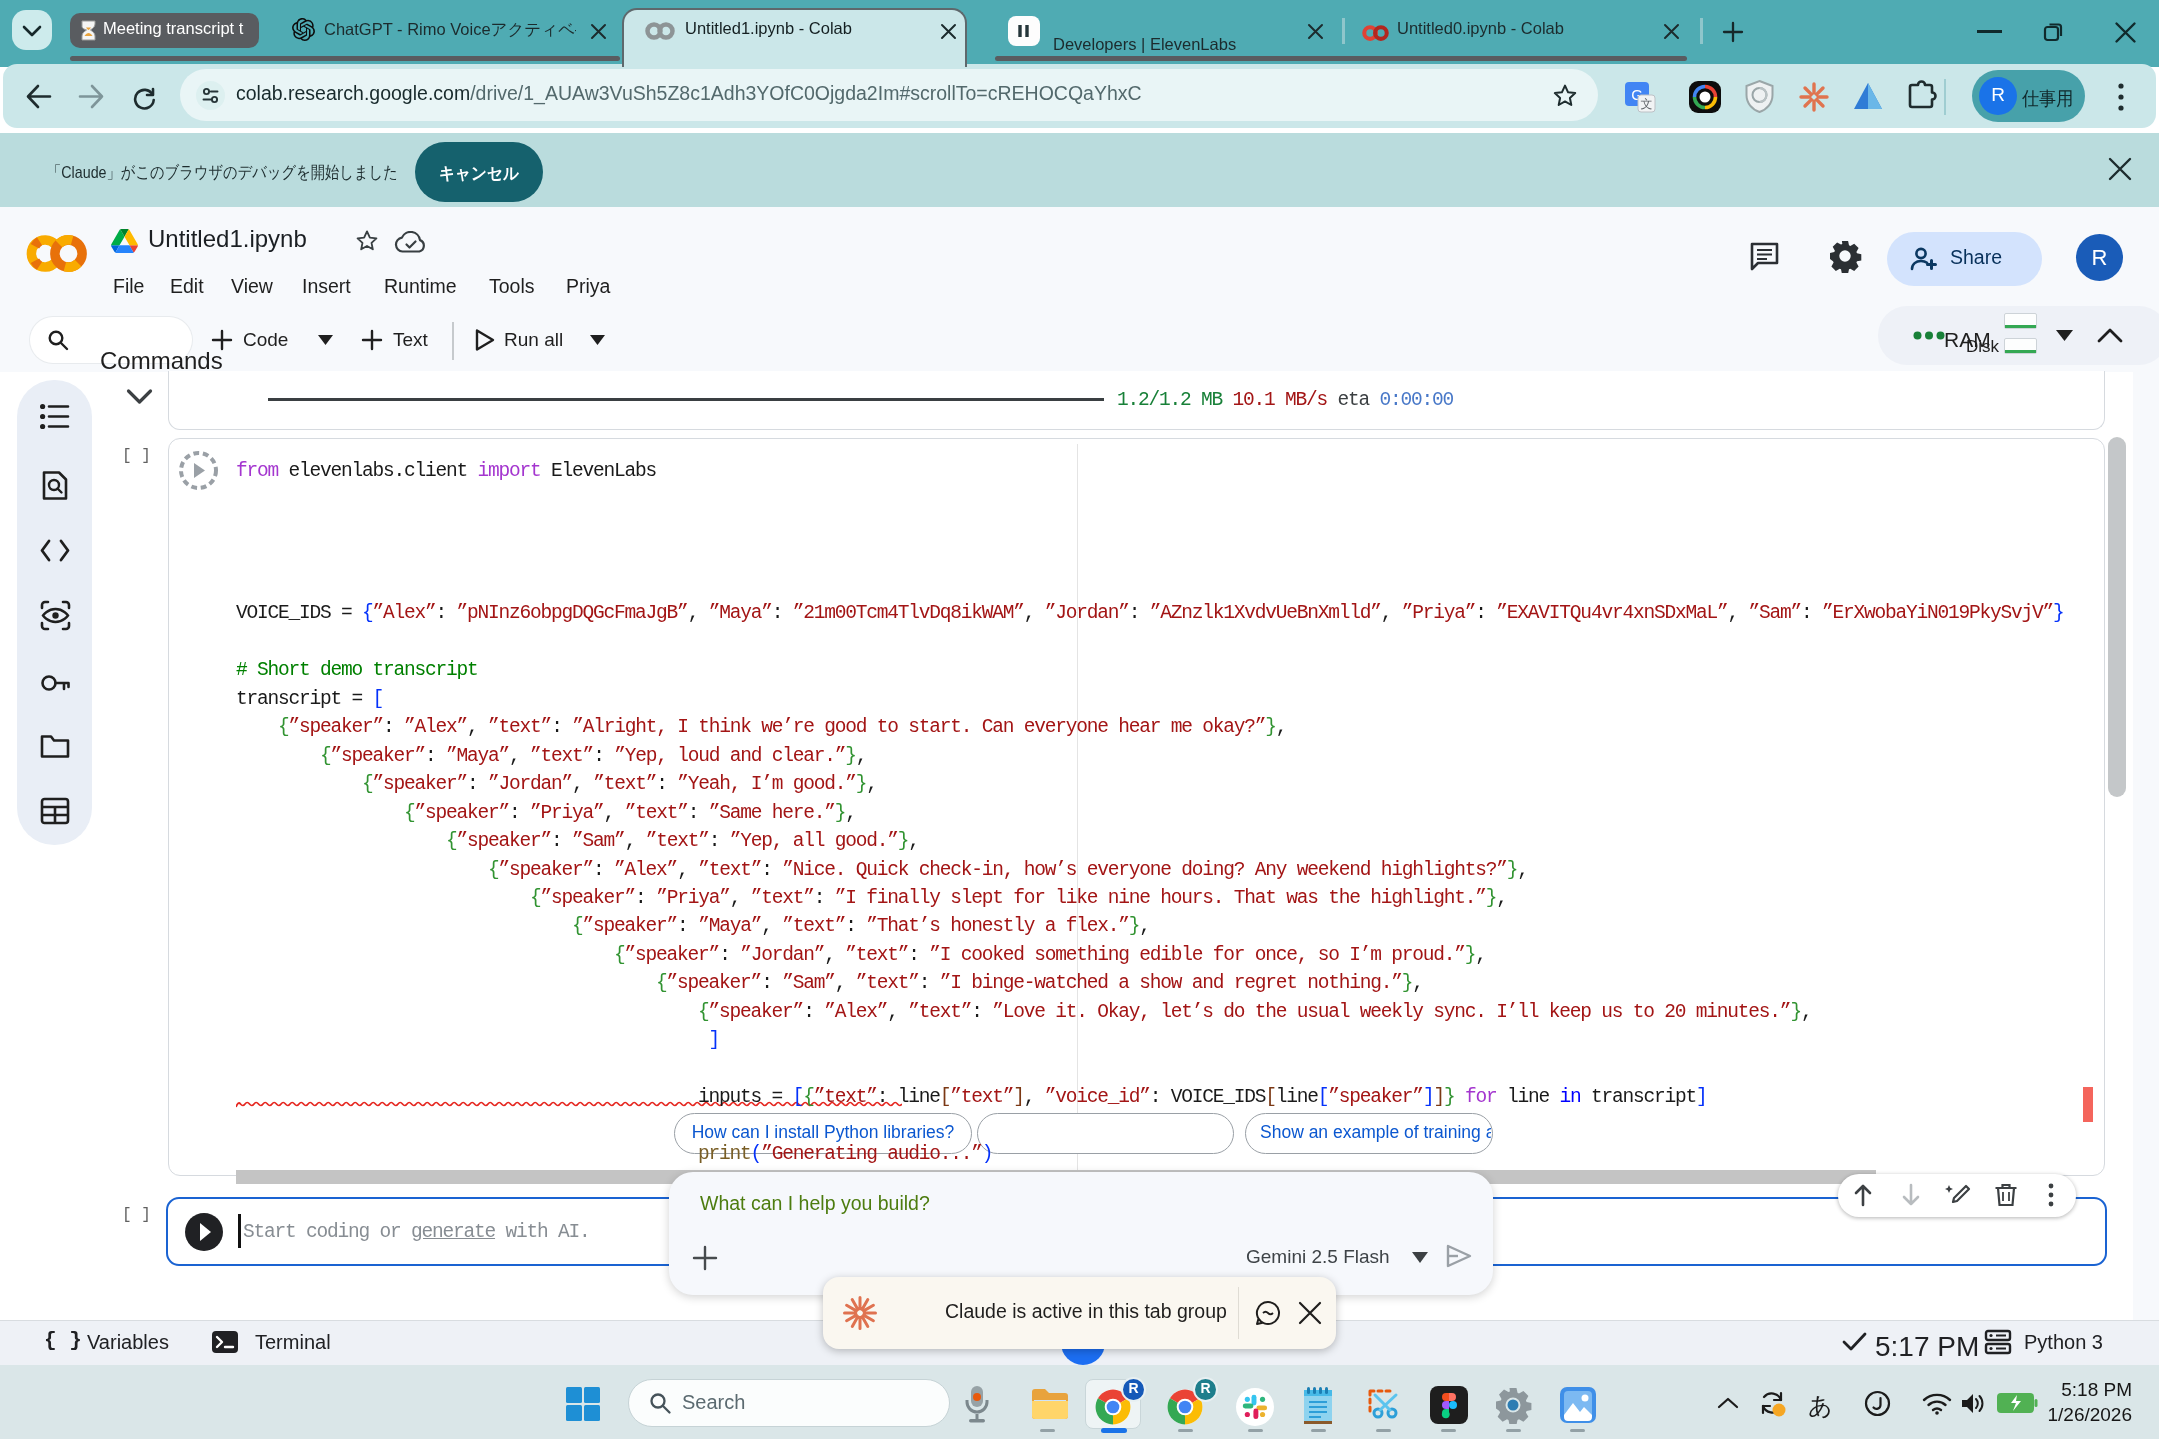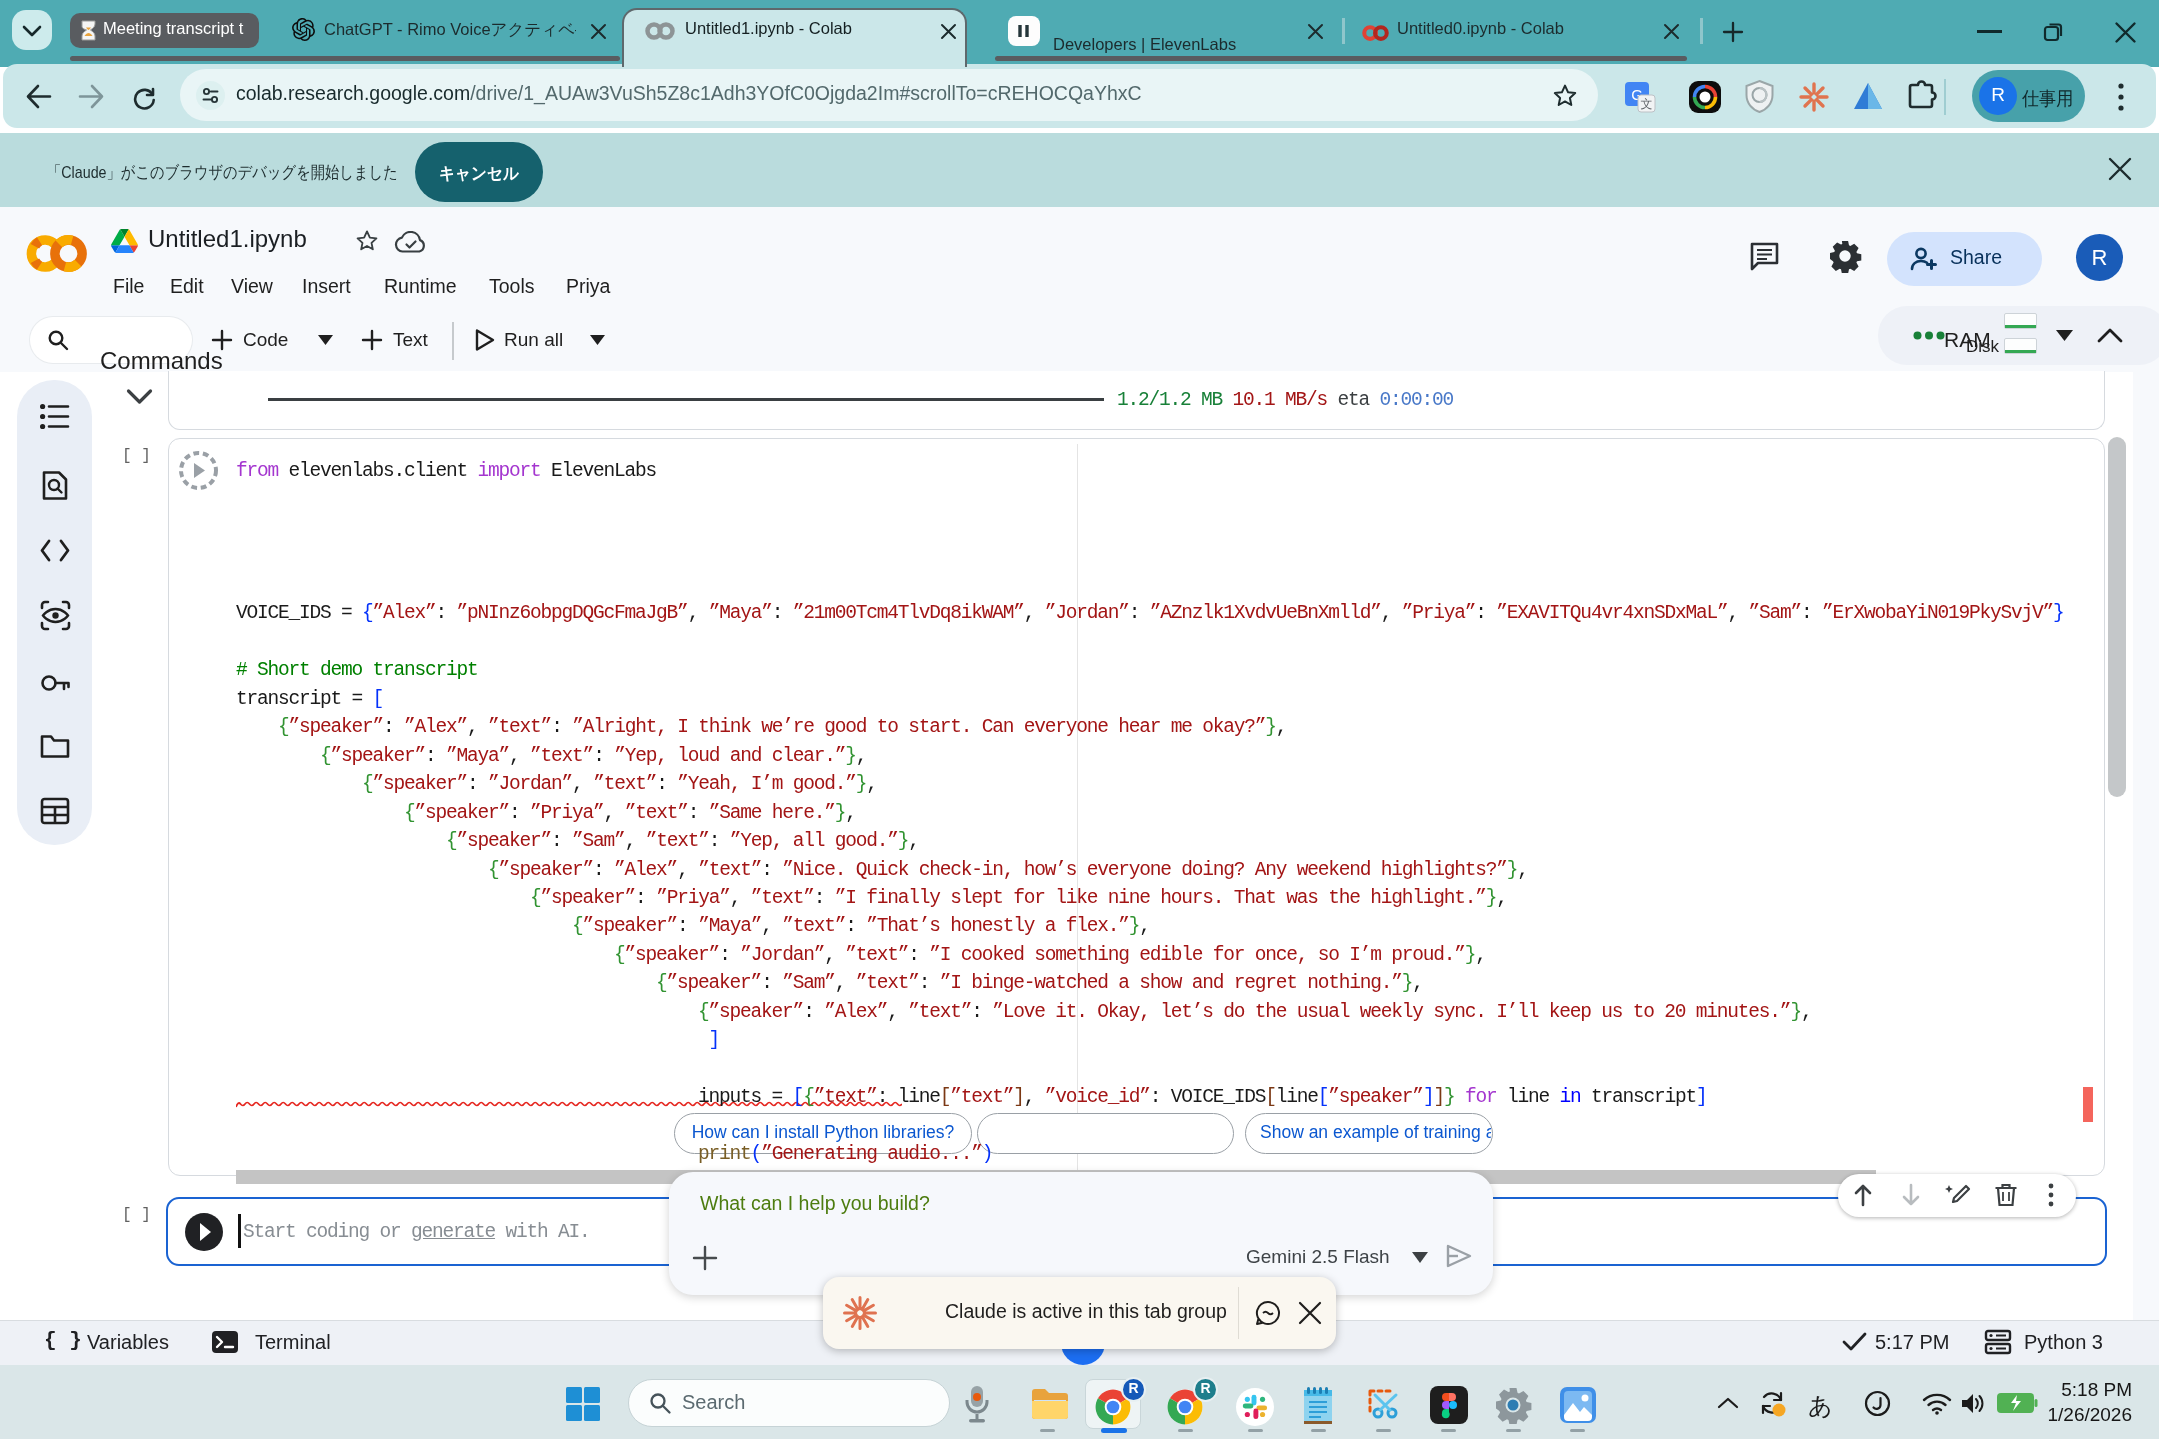--- a/index.html
+++ b/index.html
@@ -441,21 +441,21 @@
 <div class="abs" style="left:87px;top:1331px;font-size:20px;font-weight:500;color:#202124;">Variables</div>
 <svg class="abs" style="left:211px;top:1330px" width="28" height="24" viewBox="0 0 28 24">
     <rect x="1" y="1" width="26" height="22" rx="4" fill="#202124"></rect>
     <path d="M6 7l5 5-5 5" stroke="#fff" stroke-width="2.4" fill="none" stroke-linecap="round" stroke-linejoin="round"></path>
     <path d="M14 17h8" stroke="#fff" stroke-width="2.4" stroke-linecap="round"></path>
   </svg>
 <div class="abs" style="left:255px;top:1331px;font-size:20px;font-weight:500;color:#202124;">Terminal</div>
 <svg class="abs" style="left:1842px;top:1331px" width="25" height="21" viewBox="0 0 25 21">
     <path d="M2 11l7 7L23 3" stroke="#202124" stroke-width="2.8" fill="none" stroke-linecap="round" stroke-linejoin="round"></path>
   </svg>
-<div class="abs" style="left:1875px;top:1331px;font-size:20px;color:#202124;">5:17 PM</div>
+<div class="abs" style="left:1875px;top:1331px;font-size:28px;color:#202124;">5:17 PM</div>
 <svg class="abs" style="left:1984px;top:1328px" width="28" height="28" viewBox="0 0 28 28">
     <g fill="none" stroke="#202124" stroke-width="2.4">
       <rect x="2" y="3" width="24" height="9" rx="2"></rect>
       <rect x="2" y="16" width="24" height="9" rx="2"></rect>
     </g>
     <circle cx="7" cy="7.5" r="1.6" fill="#202124"></circle>
     <circle cx="7" cy="20.5" r="1.6" fill="#202124"></circle>
     <path d="M12 7.5h10M12 20.5h10" stroke="#202124" stroke-width="2"></path>
   </svg>
 <div class="abs" style="left:2024px;top:1331px;font-size:20px;color:#202124;">Python 3</div>

